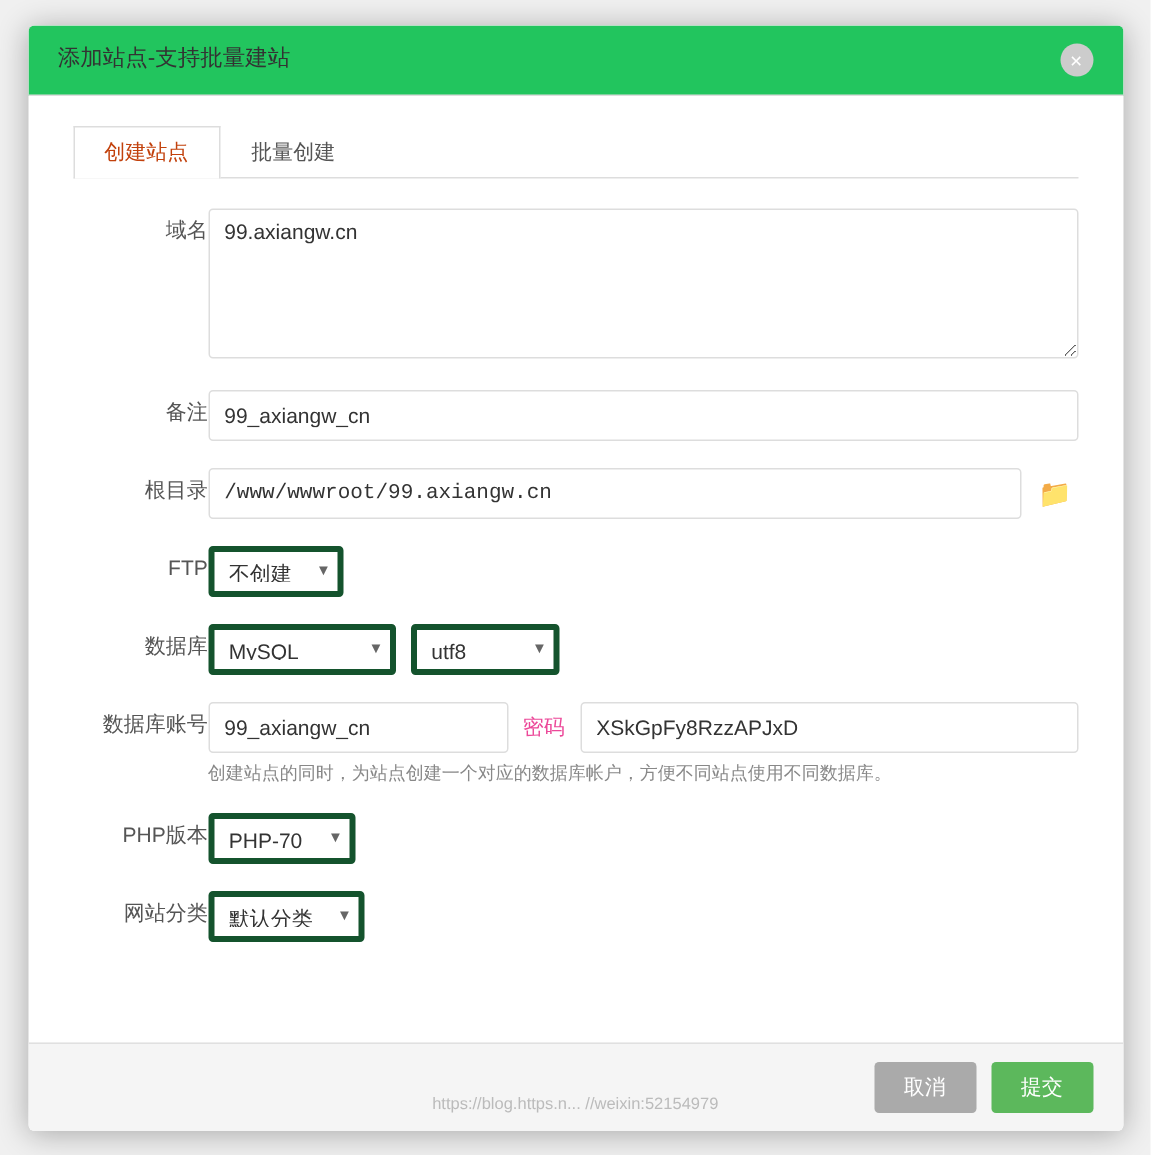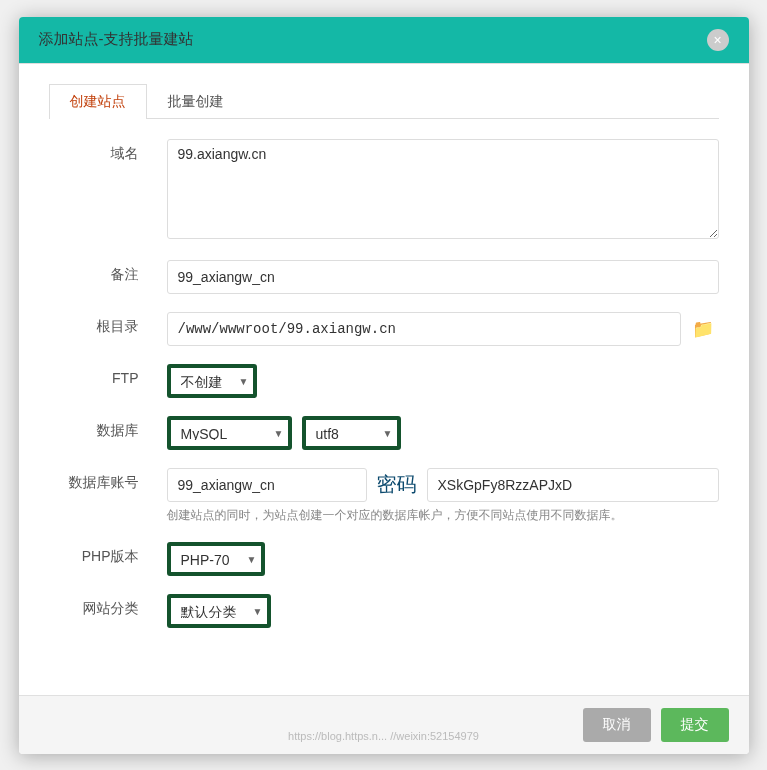--- a/index.html
+++ b/index.html
@@ -15,25 +15,24 @@
     }
     .dialog {
       background: #fff;
       width: 730px;
       border-radius: 4px;
       box-shadow: 0 2px 20px rgba(0,0,0,0.3);
       overflow: hidden;
       position: relative;
     }
     .dialog-header {
-      background: #14b8a6;
+      background: #22c55e;
       padding: 12px 20px;
       border-bottom: 1px solid #ddd;
       display: flex;
-      align-items: center;
       justify-content: space-between;
     }
     .dialog-title {
       font-size: 15px;
       color: #333;
     }
     .close-btn {
       width: 22px;
       height: 22px;
       background: #ccc;
@@ -78,21 +77,20 @@
     .form-label {
       width: 90px;
       text-align: right;
       padding-top: 6px;
       color: #555;
       flex-shrink: 0;
       font-size: 14px;
     }
     .form-control {
       flex: 1;
-      margin-left: 28px;
     }
     textarea.input-field {
       width: 100%;
       height: 100px;
       border: 1px solid #ddd;
       border-radius: 3px;
       padding: 6px 10px;
       font-size: 14px;
       font-family: inherit;
       resize: vertical;
@@ -164,22 +162,22 @@
     }
     .db-account-row {
       display: flex;
       align-items: center;
       gap: 10px;
     }
     .db-account-row input {
       width: 200px;
     }
     .db-label {
-      color: #0c4a6e;
-      font-size: 20px;
+      color: #ec4899;
+      font-size: 14px;
       flex-shrink: 0;
     }
     .db-hint {
       font-size: 12px;
       color: #888;
       margin-top: 5px;
     }
     .dialog-footer {
       background: #f5f5f5;
       border-top: 1px solid #e0e0e0;

